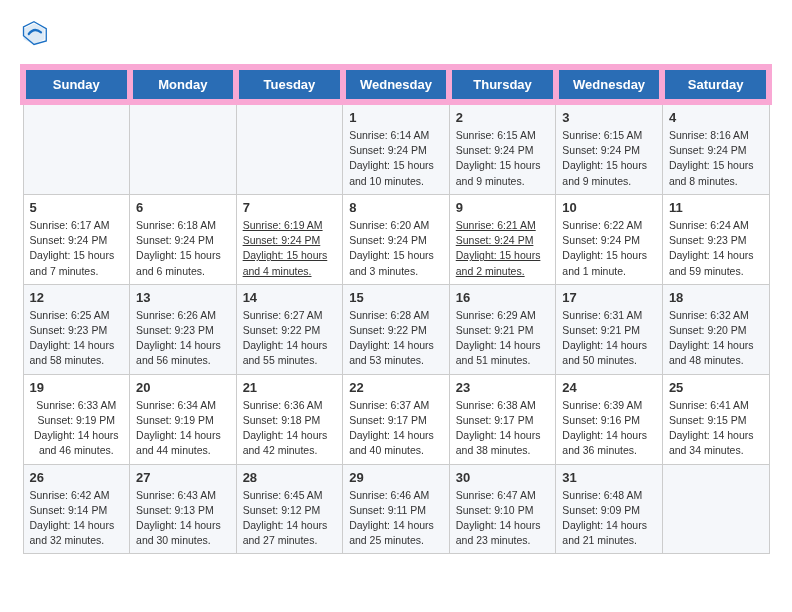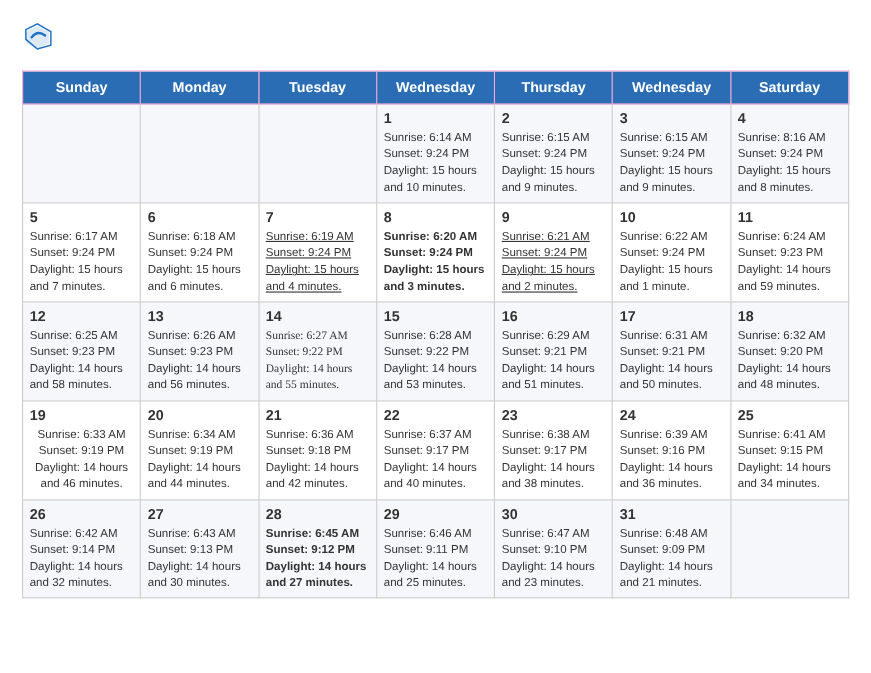--- a/index.html
+++ b/index.html
@@ -54,21 +54,21 @@
     }
     thead tr {
       background: #2a6db5;
       color: #fff;
     }
     thead th {
       padding: 7px 6px;
       font-size: 13px;
       font-weight: bold;
       text-align: center;
-      border: 1px solid #f9a8d4;
+      border: 6px solid #f9a8d4;
     }
     tbody tr {
       vertical-align: top;
     }
     tbody tr:nth-child(odd) {
       background: #f5f7fa;
     }
     tbody tr:nth-child(even) {
       background: #ffffff;
     }
@@ -176,21 +176,21 @@
         </td>
         <td>
           <span class="day-num">7</span>
           <div class="cell-info" style="white-space: pre-line; text-decoration: underline;">Sunrise: 6:19 AM
 Sunset: 9:24 PM
 Daylight: 15 hours
 and 4 minutes.</div>
         </td>
         <td>
           <span class="day-num">8</span>
-          <div class="cell-info" style="white-space: pre-line; font-weight: bold;">Sunrise: 6:20 AM
+          <div class="cell-info" style="white-space: pre-line;">Sunrise: 6:20 AM
 Sunset: 9:24 PM
 Daylight: 15 hours
 and 3 minutes.</div>
         </td>
         <td>
           <span class="day-num">9</span>
           <div class="cell-info" style="white-space: pre-line; text-decoration: underline;">Sunrise: 6:21 AM
 Sunset: 9:24 PM
 Daylight: 15 hours
 and 2 minutes.</div>
@@ -220,21 +220,21 @@
         </td>
         <td>
           <span class="day-num">13</span>
           <div class="cell-info" style="white-space: pre-line;">Sunrise: 6:26 AM
 Sunset: 9:23 PM
 Daylight: 14 hours
 and 56 minutes.</div>
         </td>
         <td>
           <span class="day-num">14</span>
-          <div class="cell-info" style="white-space: pre-line; font-family: Liberation Serif, serif;">Sunrise: 6:27 AM
+          <div class="cell-info" style="white-space: pre-line;">Sunrise: 6:27 AM
 Sunset: 9:22 PM
 Daylight: 14 hours
 and 55 minutes.</div>
         </td>
         <td>
           <span class="day-num">15</span>
           <div class="cell-info" style="white-space: pre-line;">Sunrise: 6:28 AM
 Sunset: 9:22 PM
 Daylight: 14 hours
 and 53 minutes.</div>
@@ -322,21 +322,21 @@
         </td>
         <td>
           <span class="day-num">27</span>
           <div class="cell-info" style="white-space: pre-line;">Sunrise: 6:43 AM
 Sunset: 9:13 PM
 Daylight: 14 hours
 and 30 minutes.</div>
         </td>
         <td>
           <span class="day-num">28</span>
-          <div class="cell-info" style="white-space: pre-line; font-weight: bold;">Sunrise: 6:45 AM
+          <div class="cell-info" style="white-space: pre-line;">Sunrise: 6:45 AM
 Sunset: 9:12 PM
 Daylight: 14 hours
 and 27 minutes.</div>
         </td>
         <td>
           <span class="day-num">29</span>
           <div class="cell-info" style="white-space: pre-line;">Sunrise: 6:46 AM
 Sunset: 9:11 PM
 Daylight: 14 hours
 and 25 minutes.</div>

